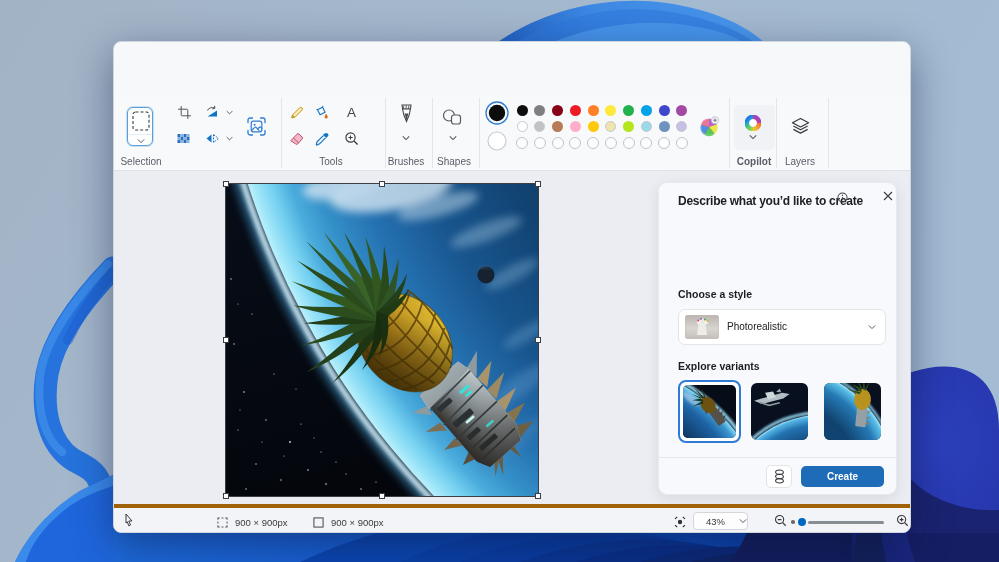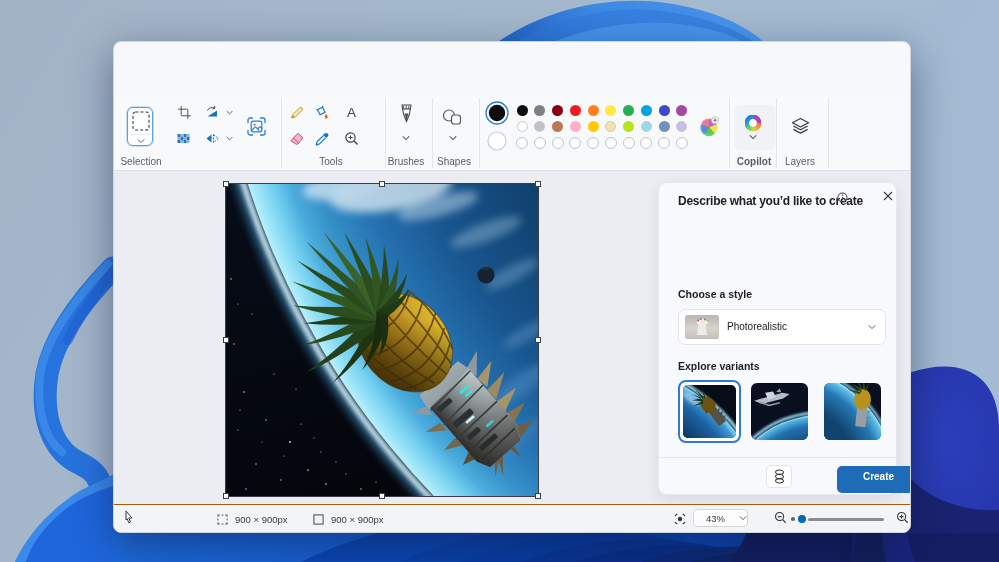--- a/index.html
+++ b/index.html
@@ -3,21 +3,21 @@
 <meta charset="utf-8">
 <style>
 * { margin:0; padding:0; box-sizing:border-box; }
 html,body { width:999px; height:562px; overflow:hidden; font-family:"Liberation Sans",sans-serif; }
 #desk { position:absolute; left:0; top:0; width:999px; height:562px; }
 #win { position:absolute; left:113px; top:41px; width:798px; height:492px; background:#f6f8fa; border-radius:8px; box-shadow:0 12px 40px rgba(10,20,60,.45); overflow:hidden; border:1px solid #d0d6dd;}
 #titlebar { position:absolute; left:0; top:0; width:100%; height:25px; }
 #menurow { position:absolute; left:0; top:25px; width:100%; height:28px; }
 #toolbar { position:absolute; left:0; top:53px; width:100%; height:76px; background:#f7f9fb; border-bottom:1px solid #dfe2e8; }
 #canvasarea { position:absolute; left:0; top:129px; width:100%; height:335px; background:#ecedf3; }
-#statusbar { position:absolute; left:0; bottom:0; width:100%; height:28px; background:#f3f4f8; border-top:1px solid #a16207; }
+#statusbar { position:absolute; left:0; bottom:0; width:100%; height:28px; background:#f3f4f8; border-top:4px solid #a16207; }
 .lbl { position:absolute; font-size:10px; color:#5a5d66; text-align:center; }
 .sep { position:absolute; top:3px; width:1px; height:70px; background:#e3e5ea; }
 .cap { position:absolute; }
 .menu { position:absolute; top:6px; font-size:10.5px; color:#1f1f1f; }
 .mic { position:absolute; top:5px; width:16px; height:16px; }
 .tic { position:absolute; width:15px; height:15px; }
 .sbtxt { position:absolute; top:8.5px; font-size:9.5px; color:#3a3a3a; }
 </style>
 </head>
 <body>
@@ -569,21 +569,21 @@
           <path d="M-10,-85 L-45,-145 L-5,-95 L-12,-168 L5,-95 L28,-148 L10,-88 L-62,-115 L-15,-80 L-78,-85 L-20,-68 Z" fill="#2c4c1e"></path>
         </g>
       </svg>
       <div style="position:absolute;left:0px;top:274px;width:100%;height:1px;background:#e6e7eb;"></div>
       <div style="position:absolute;left:107px;top:282px;width:26px;height:23px;background:#fff;border:1px solid #e2e3e7;border-radius:5px;"></div>
       <svg style="position:absolute;left:115px;top:286px" width="11" height="15" viewBox="0 0 11 15">
           <ellipse cx="5.5" cy="3.2" rx="3.9" ry="2.2" fill="none" stroke="#3c3c42" stroke-width="1.1"></ellipse>
           <ellipse cx="5.5" cy="7.5" rx="3.9" ry="2.2" fill="none" stroke="#3c3c42" stroke-width="1.1"></ellipse>
           <ellipse cx="5.5" cy="11.8" rx="3.9" ry="2.2" fill="none" stroke="#3c3c42" stroke-width="1.1"></ellipse>
         </svg>
-      <div style="position:absolute;left:142px;top:283px;width:83px;height:27px;background:#1e6bb8;border-radius:5px;color:#fff;font-size:10px;font-weight:bold;text-align:center;line-height:21px;margin-left:36px;">Create</div>
+      <div style="position:absolute;left:142px;top:283px;width:83px;height:21px;background:#1e6bb8;border-radius:5px;color:#fff;font-size:10px;font-weight:bold;text-align:center;line-height:21px;">Create</div>
     </div>
   </div>
   <div id="statusbar">
     <svg style="position:absolute;left:9px;top:5px" width="12" height="14" viewBox="0 0 12 14">
         <path d="M3,1 L9,8 L5.8,8 L7.5,12 L5.8,12.8 L4.2,8.8 L3,10 Z" fill="none" stroke="#3a3a3a" stroke-width="1"></path>
       </svg>
     <svg style="position:absolute;left:103px;top:9px" width="11" height="11" viewBox="0 0 12 12">
         <path d="M1,3 v-2 h2 M9,1 h2 v2 M11,9 v2 h-2 M3,11 h-2 v-2 M5,1 h2 M5,11 h2 M1,5 v2 M11,5 v2" fill="none" stroke="#555" stroke-width="1.1"></path>
       </svg>
     <span class="sbtxt" style="left:121px;">900 × 900px</span>

